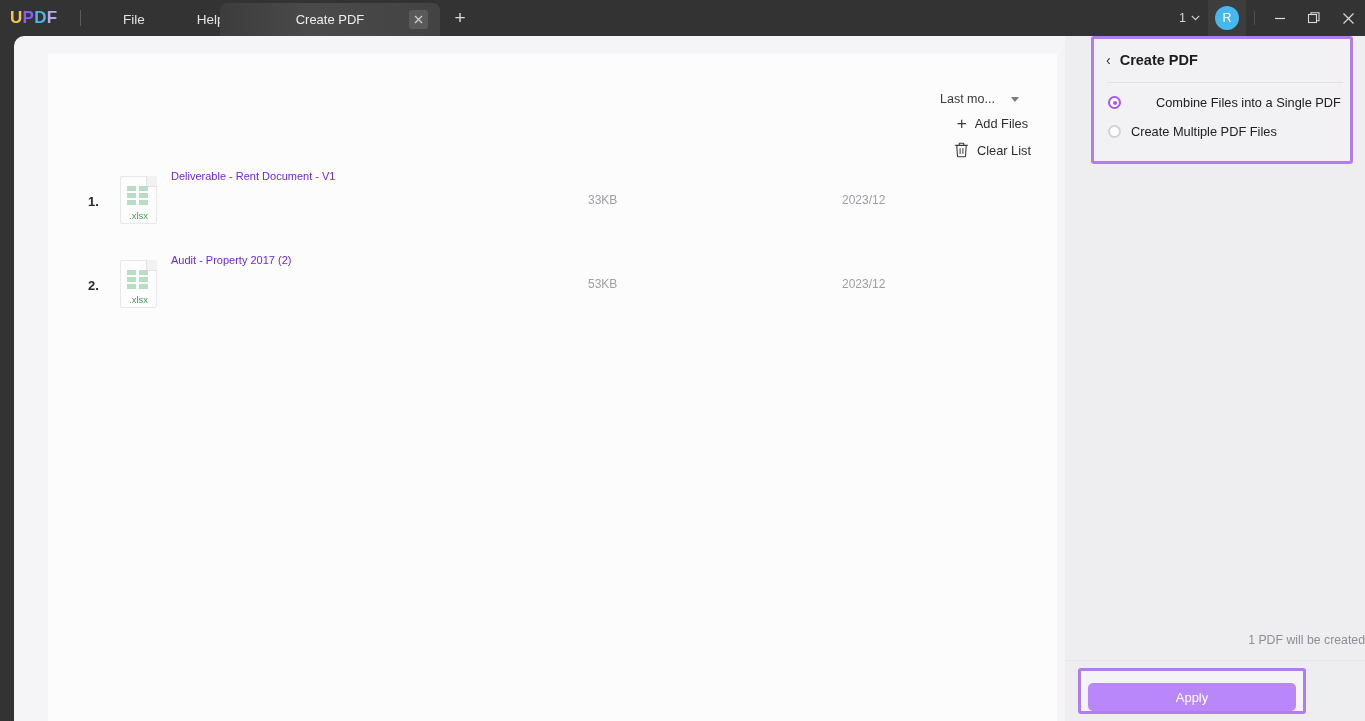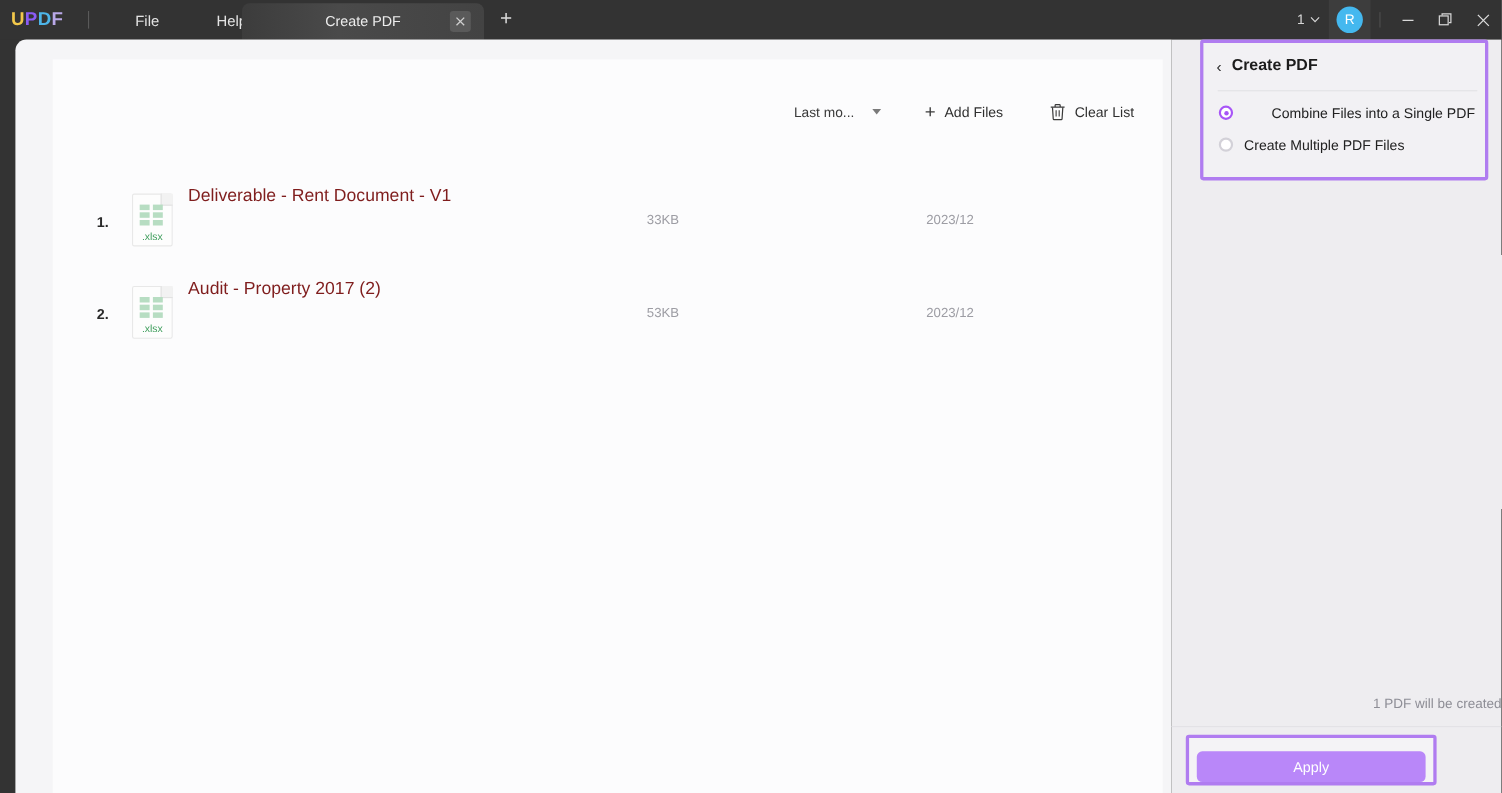--- a/index.html
+++ b/index.html
@@ -111,21 +111,21 @@
     border-radius: 10px 0 0 0;
     overflow: hidden;
   }
   .inner-card {
     position: absolute; left: 34px; top: 18px;
     width: 1009px; height: 682px;
     background: #fcfcfd;
   }
   .toolbar-row {
     position: absolute; right: 18px; top: 34px;
-    display: flex; align-items: center; gap: 0px;
+    display: flex; align-items: center; gap: 0px; flex-direction: column;
   }
   .sort-select {
     display: flex; align-items: center; gap: 16px;
     font-size: 12.5px; color: #3a3a3a;
     padding: 4px 6px; cursor: pointer;
   }
   .caret { width: 0; height: 0;
     border-left: 4.5px solid transparent;
     border-right: 4.5px solid transparent;
     border-top: 5px solid #7a7a7a; }
@@ -169,21 +169,21 @@
     position: absolute; left: 7px; top: 10px;
     display: grid; grid-template-columns: 9px 9px;
     grid-template-rows: 5px 5px 5px; gap: 2px 3px;
   }
   .xlsx-grid i { background: #b7ddc2; display: block; }
   .xlsx-ext {
     position: absolute; left: 0; bottom: 3px; width: 37px;
     text-align: center; font-size: 9.5px; color: #3f9e5c; margin-top: 40px;
   }
   .file-name {
-    margin-left: 14px; font-size: 16px; color: #7f1d1d;
+    margin-left: 14px; font-size: 11px; color: #6d28d9;
     align-self: flex-start; margin-top: 12px;
   }
   .file-size {
     position: absolute; left: 540px; top: 50%;
     transform: translateY(-50%);
     font-size: 12px; color: #9d9da4;
   }
   .file-date {
     position: absolute; left: 794px; top: 50%;
     transform: translateY(-50%);

